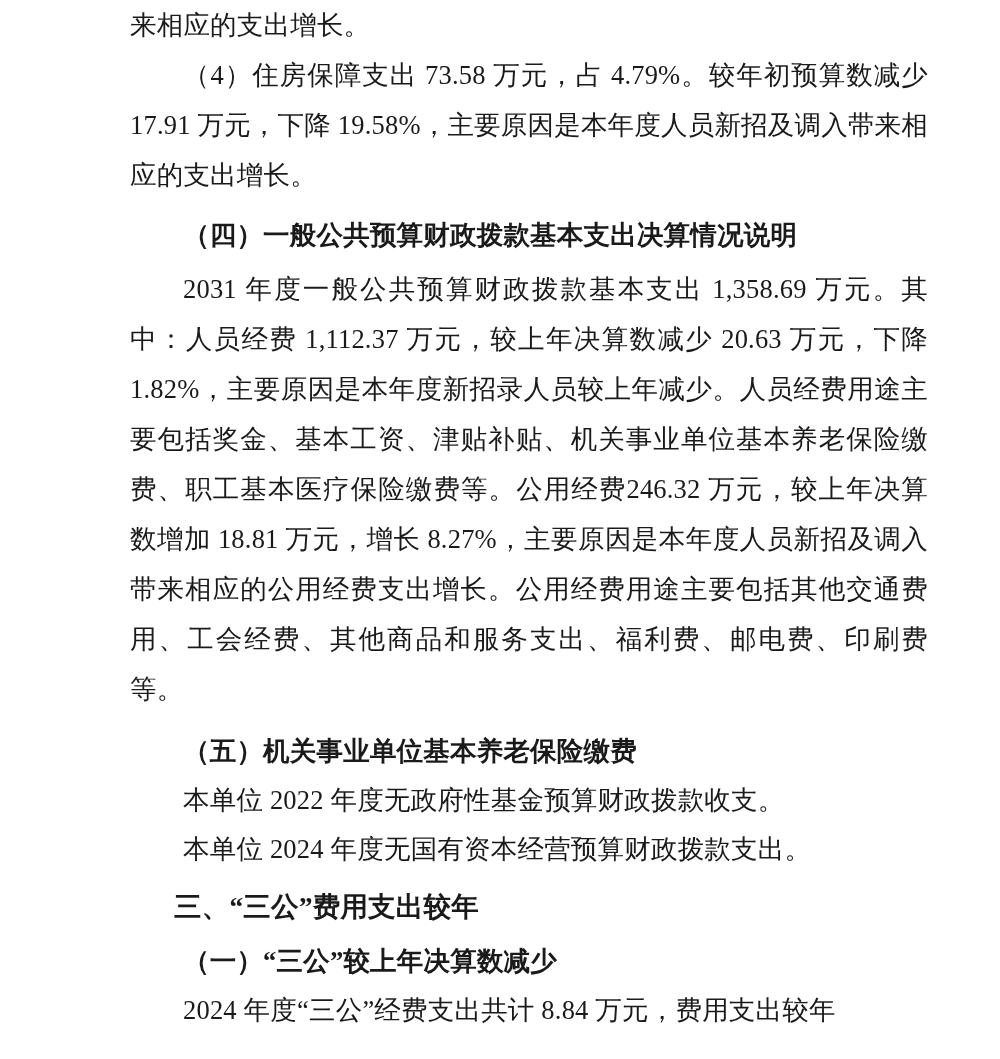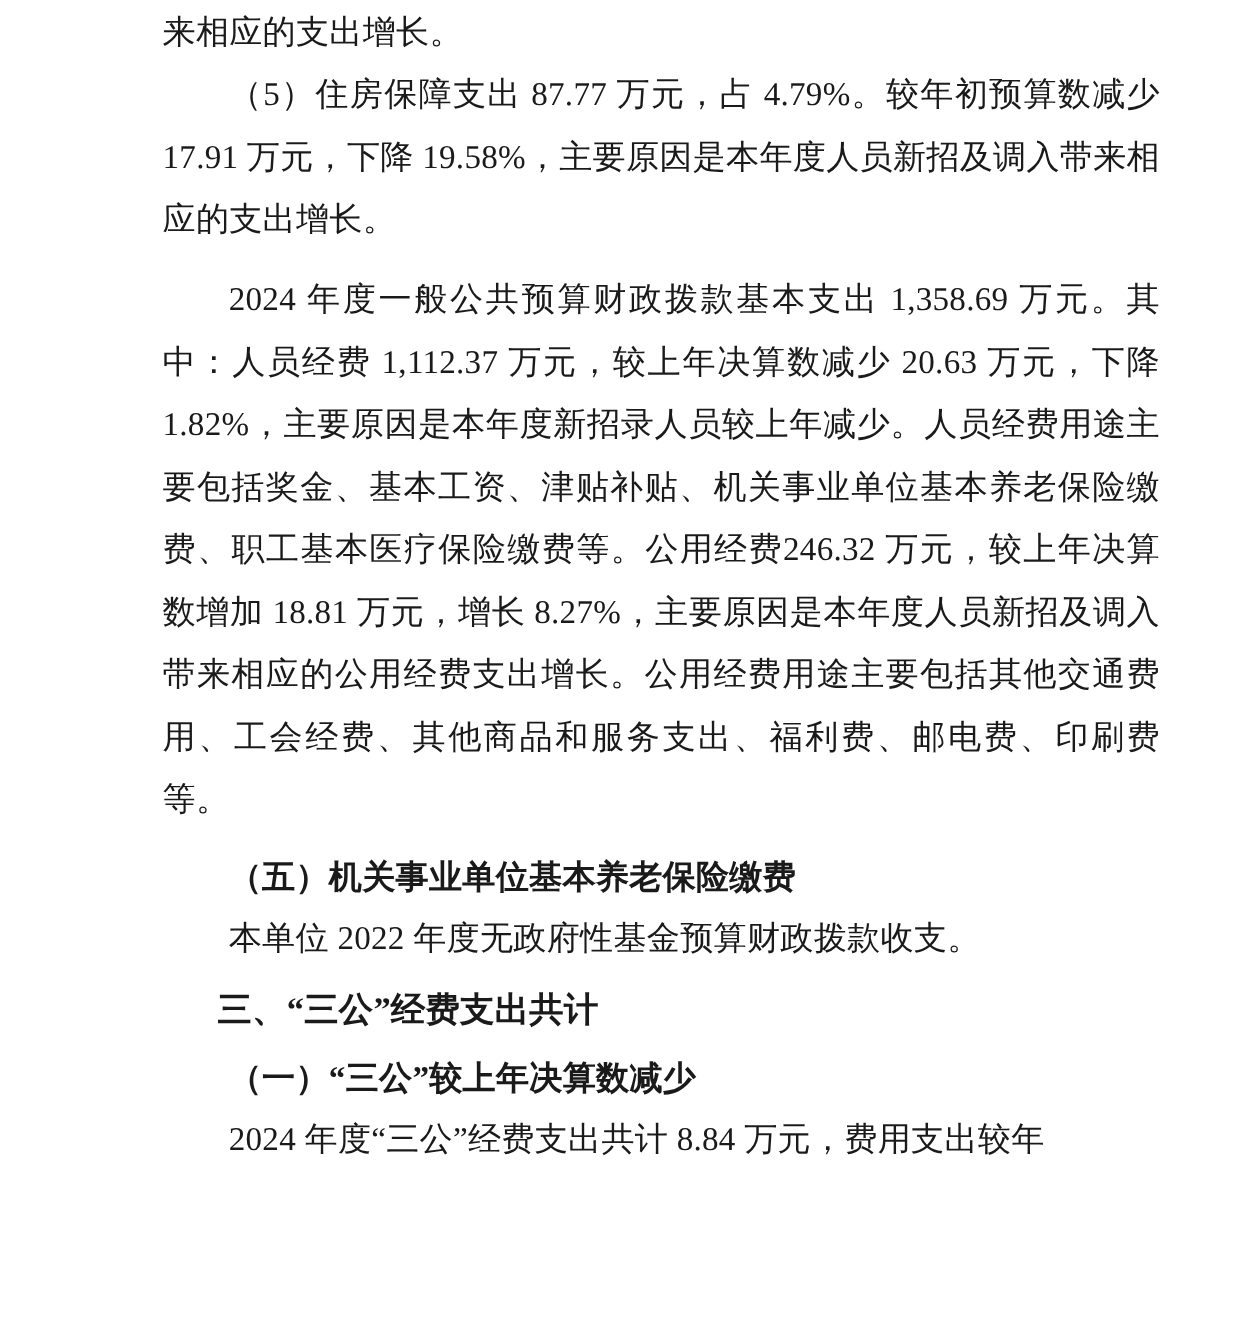--- a/index.html
+++ b/index.html
@@ -57,40 +57,42 @@
   .sp-12 { height: 12px; }
 </style>
 </head>
 <body>
 
 <div class="page">
   <div class="doc">
 
     <p class="cont">来相应的支出增长。</p>
 
-    <p class="body">（5）住房保障支出 87.77 万元，占 4.79%。较年初预算数减少 17.91 万元，下降 19.58%，主要原因是本年度人员新招及调入带来相应的支出增长。</p>
+    <p class="body">（4）住房保障支出 73.58 万元，占 4.79%。较年初预算数减少 17.91 万元，下降 19.58%，主要原因是本年度人员新招及调入带来相应的支出增长。</p>
 
     <div class="sp-10"></div>
 
+    <p class="heading">（四）一般公共预算财政拨款基本支出决算情况说明</p>
 
     <div class="sp-4"></div>
 
-    <p class="body">2024 年度一般公共预算财政拨款基本支出 1,358.69 万元。其中：人员经费 1,112.37 万元，较上年决算数减少 20.63 万元，下降 1.82%，主要原因是本年度新招录人员较上年减少。人员经费用途主要包括奖金、基本工资、津贴补贴、机关事业单位基本养老保险缴费、职工基本医疗保险缴费等。公用经费246.32 万元，较上年决算数增加 18.81 万元，增长 8.27%，主要原因是本年度人员新招及调入带来相应的公用经费支出增长。公用经费用途主要包括其他交通费用、工会经费、其他商品和服务支出、福利费、邮电费、印刷费等。</p>
+    <p class="body">2031 年度一般公共预算财政拨款基本支出 1,358.69 万元。其中：人员经费 1,112.37 万元，较上年决算数减少 20.63 万元，下降 1.82%，主要原因是本年度新招录人员较上年减少。人员经费用途主要包括奖金、基本工资、津贴补贴、机关事业单位基本养老保险缴费、职工基本医疗保险缴费等。公用经费246.32 万元，较上年决算数增加 18.81 万元，增长 8.27%，主要原因是本年度人员新招及调入带来相应的公用经费支出增长。公用经费用途主要包括其他交通费用、工会经费、其他商品和服务支出、福利费、邮电费、印刷费等。</p>
 
     <div class="sp-12"></div>
 
     <p class="heading">（五）机关事业单位基本养老保险缴费</p>
 
     <p class="body tight">本单位 2022 年度无政府性基金预算财政拨款收支。</p>
 
 
+    <p class="body tight">本单位 2024 年度无国有资本经营预算财政拨款支出。</p>
 
     <div class="sp-8"></div>
 
-    <p class="heading-main">三、“三公”经费支出共计</p>
+    <p class="heading-main">三、“三公”费用支出较年</p>
 
     <div class="sp-4"></div>
 
     <p class="heading">（一）“三公”较上年决算数减少</p>
 
     <p class="body tight">2024 年度“三公”经费支出共计 8.84 万元，费用支出较年</p>
 
   </div>
 </div>
 

